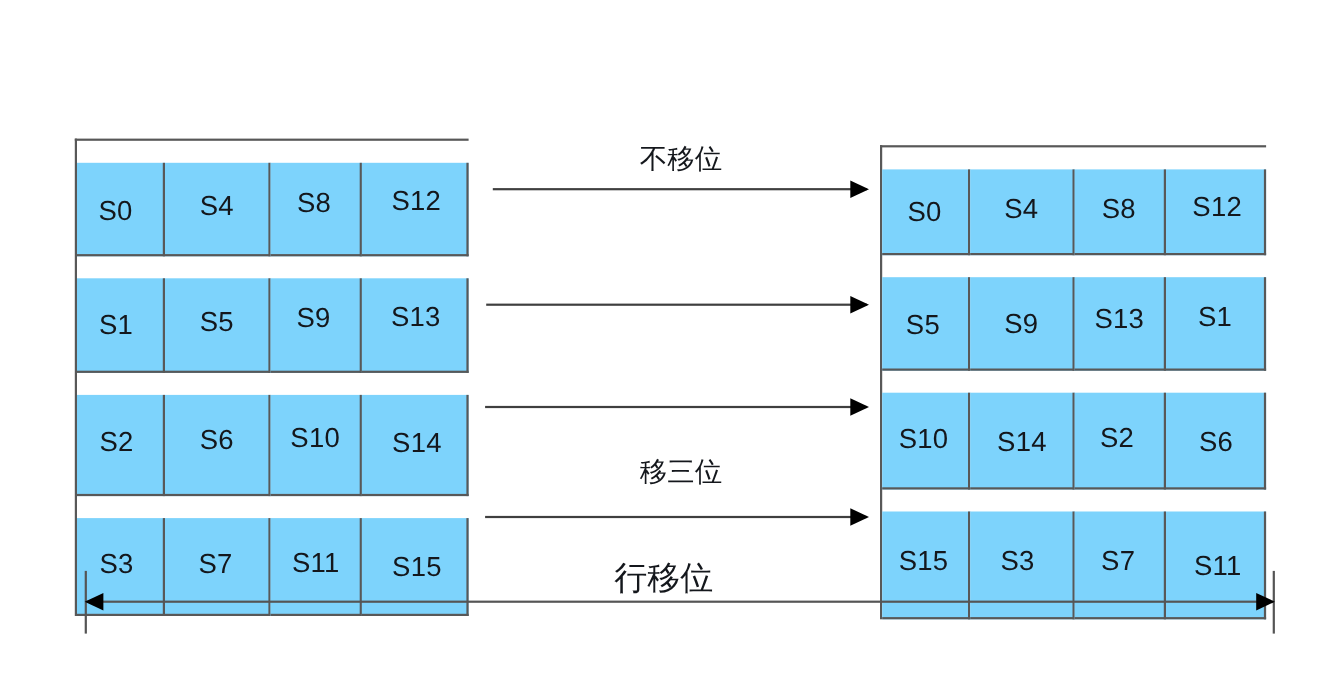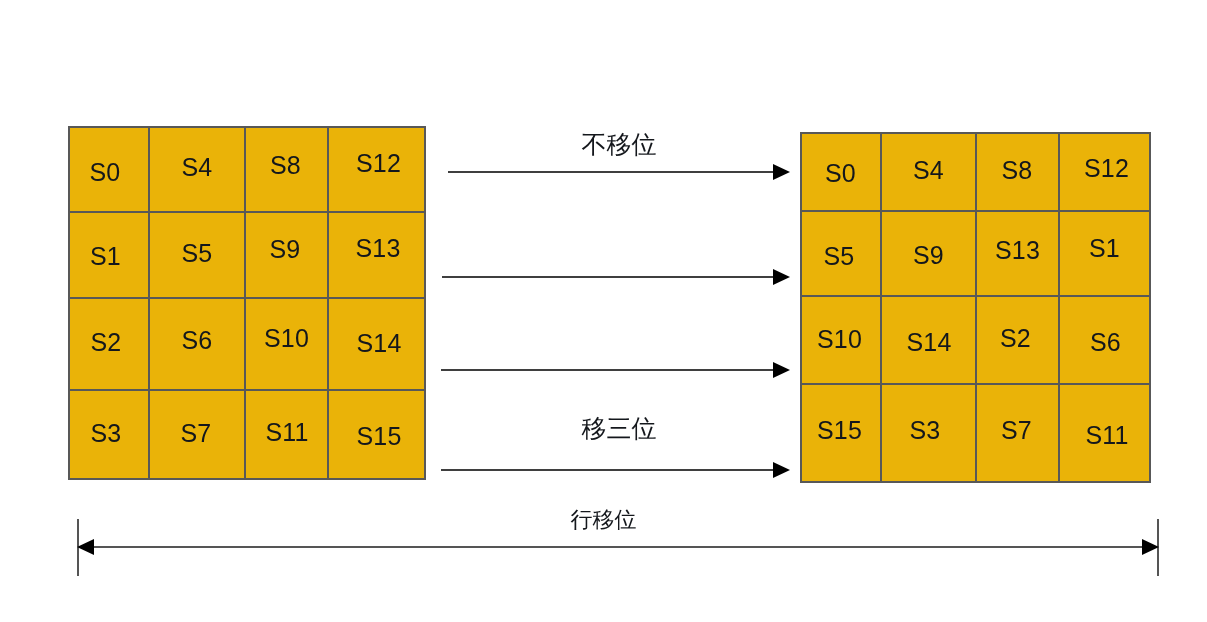--- a/index.html
+++ b/index.html
@@ -17,21 +17,22 @@
     border-top:2px solid #585858;
     border-left:2px solid #585858;
     box-sizing:border-box;
   }
   .grid .row{display:flex;}
   .grid .cell{
     box-sizing:border-box;
     border-right:2px solid #585858;
     border-bottom:2px solid #585858;
     position:relative;
-    background:#eab308;
+    background:#7dd3fc;
+    margin-top:20px;
   }
   .cell .lbl{
     position:absolute;
     left:0;right:0;
     text-align:center;
     font-size:25px;
     color:#14171c;
     letter-spacing:0.2px;
     white-space:nowrap;
   }
@@ -72,21 +73,21 @@
     width:0;height:0;
     border-left:17px solid #000000;
     border-top:8px solid transparent;
     border-bottom:8px solid transparent;
   }
   .tick{position:absolute;width:2px;background:#555555;}
   #tick-left{left:77px;top:519px;height:57px;}
   #tick-right{left:1157px;top:519px;height:57px;}
   #span-label{
     position:absolute;top:505px;left:0;width:1207px;
-    text-align:center;font-size:22px;color:#14171c;
+    text-align:center;font-size:30px;color:#14171c;
   }
 </style>
 </head>
 <body>
 
 <div id="stage">
 
   <div class="grid" id="grid-left">
 
     <div class="row">

